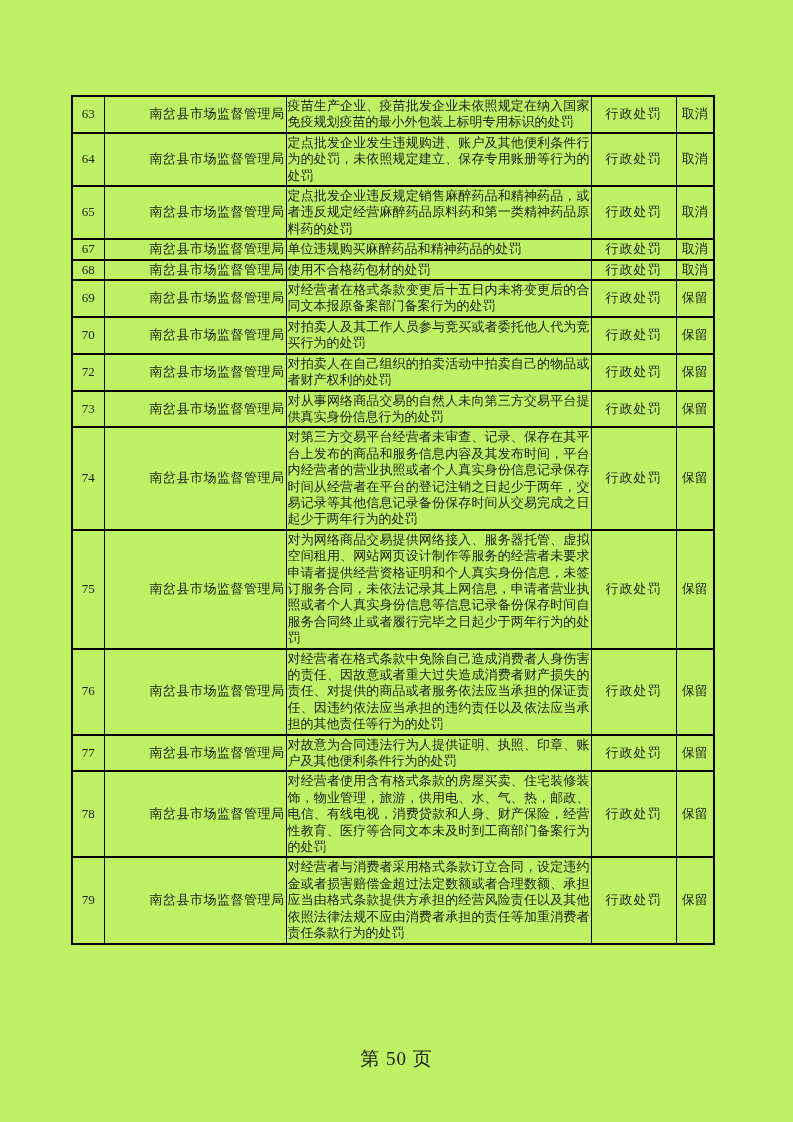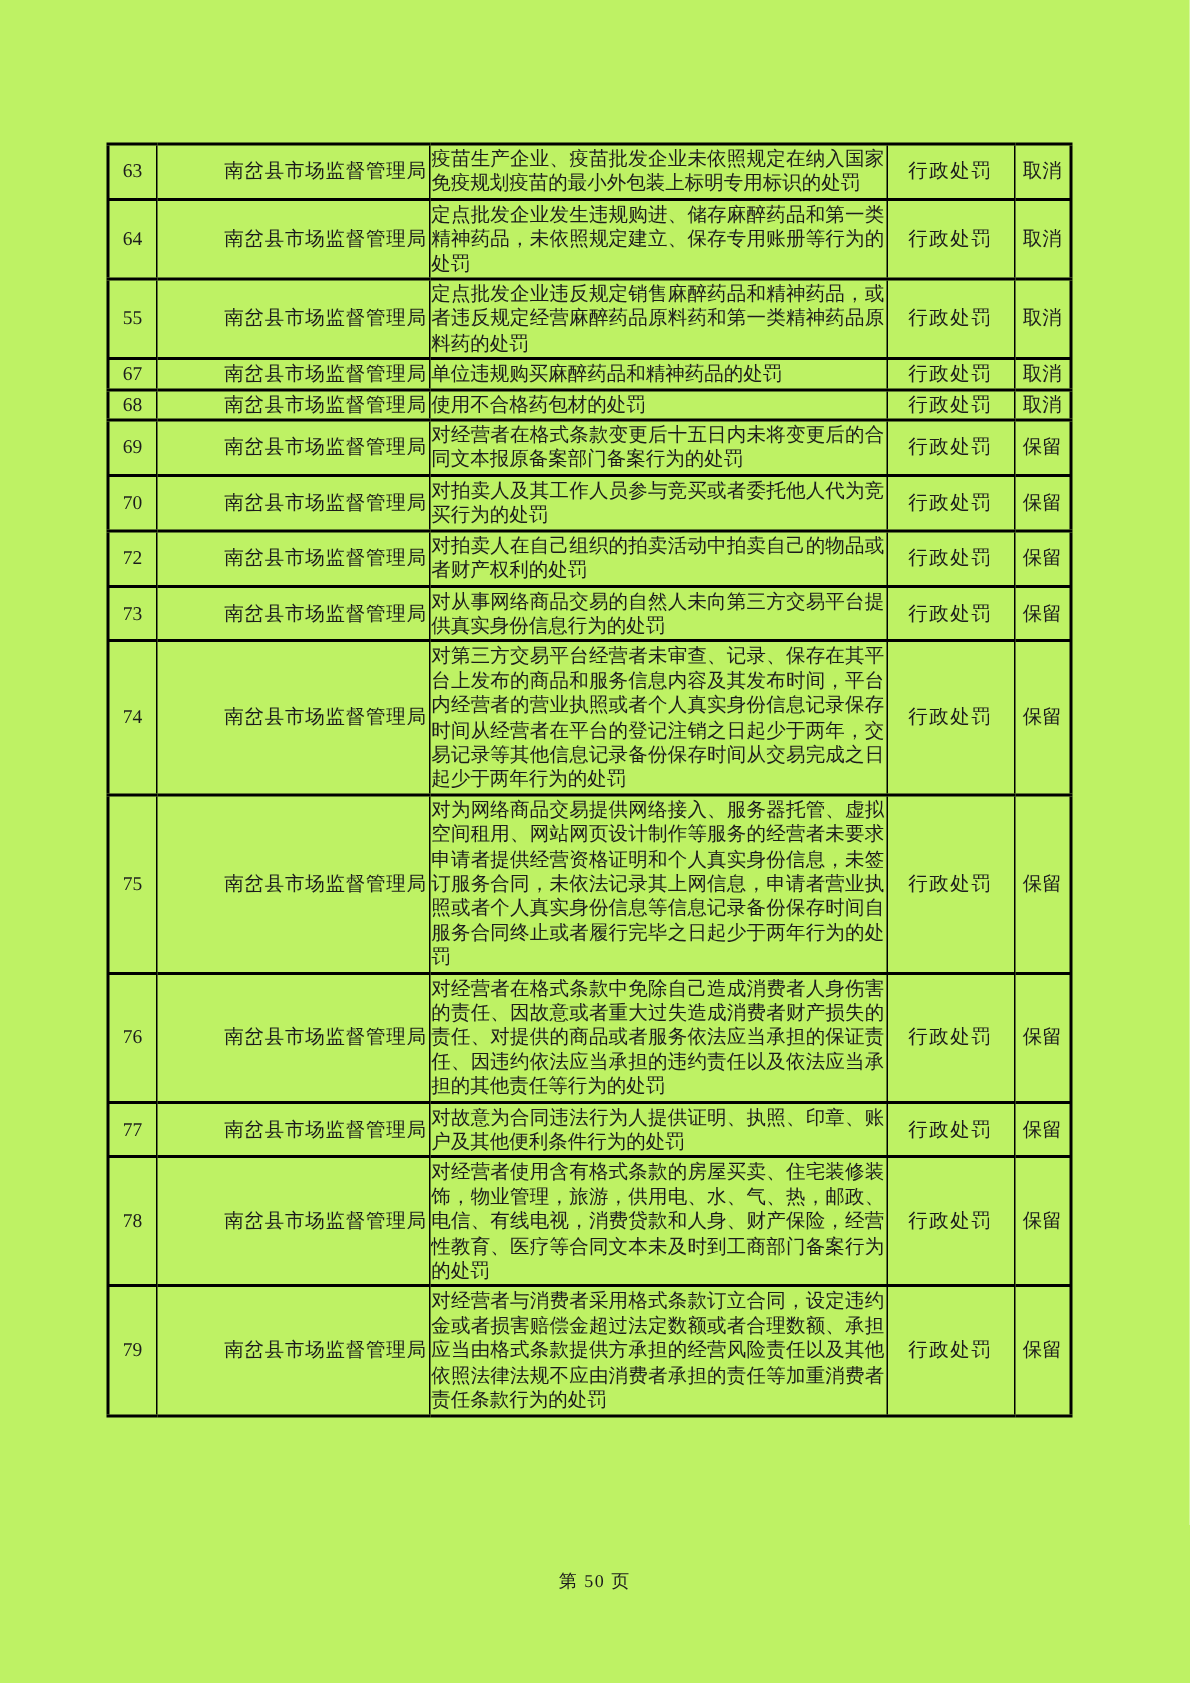--- a/index.html
+++ b/index.html
@@ -42,21 +42,21 @@
     margin-left: 10px;
   }
   td.c-cat    { text-align: center; letter-spacing: 1px; }
   td.c-status { text-align: center; }
 
   .footer {
     position: absolute;
     left: 0; top: 1046px;
     width: 100%;
     text-align: center;
-    font-size: 12px;
+    font-size: 19px;
     letter-spacing: 1px;
     color: #1c1c1c;
   }
 </style>
 </head>
 <body>
 
 <div class="sheet">
 
   <table class="penalty">
@@ -71,26 +71,26 @@
         <tr>
     <td class="c-no">63</td>
     <td class="c-agency">南岔县市场监督管理局</td>
     <td class="c-item">疫苗生产企业、疫苗批发企业未依照规定在纳入国家免疫规划疫苗的最小外包装上标明专用标识的处罚</td>
     <td class="c-cat">行政处罚</td>
     <td class="c-status">取消</td>
   </tr>
         <tr>
     <td class="c-no">64</td>
     <td class="c-agency">南岔县市场监督管理局</td>
-    <td class="c-item">定点批发企业发生违规购进、储存麻醉药品和第一类精神药品，未依照规定建立、保存专用账册等行为的处罚</td>
+    <td class="c-item">定点批发企业发生违规购进、账户及其他便利条件行为的处罚，未依照规定建立、保存专用账册等行为的处罚</td>
     <td class="c-cat">行政处罚</td>
     <td class="c-status">取消</td>
   </tr>
         <tr>
-    <td class="c-no">55</td>
+    <td class="c-no">65</td>
     <td class="c-agency">南岔县市场监督管理局</td>
     <td class="c-item">定点批发企业违反规定销售麻醉药品和精神药品，或者违反规定经营麻醉药品原料药和第一类精神药品原料药的处罚</td>
     <td class="c-cat">行政处罚</td>
     <td class="c-status">取消</td>
   </tr>
         <tr>
     <td class="c-no">67</td>
     <td class="c-agency">南岔县市场监督管理局</td>
     <td class="c-item">单位违规购买麻醉药品和精神药品的处罚</td>
     <td class="c-cat">行政处罚</td>

